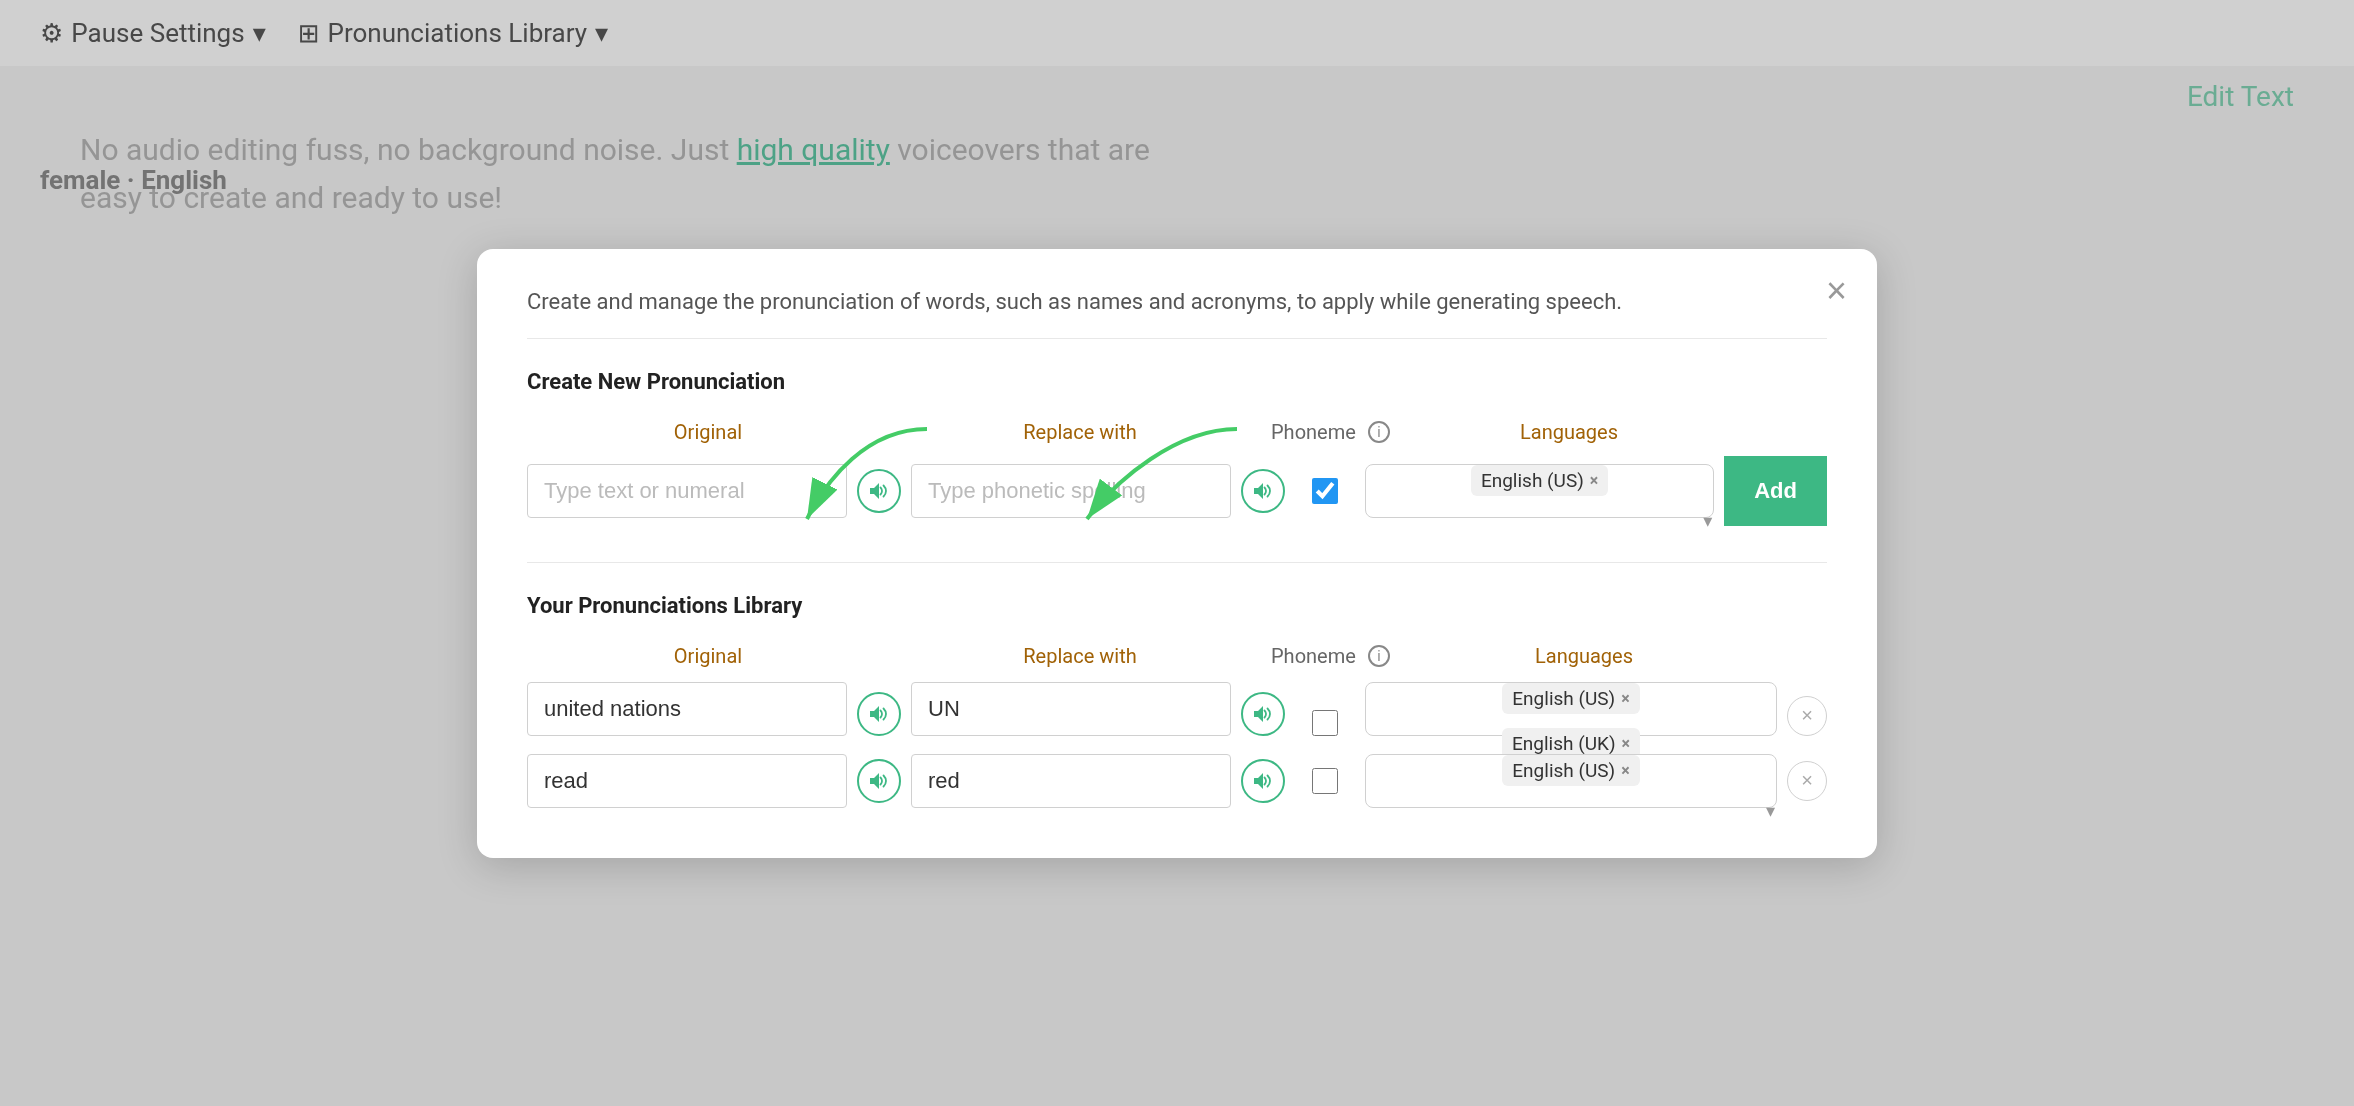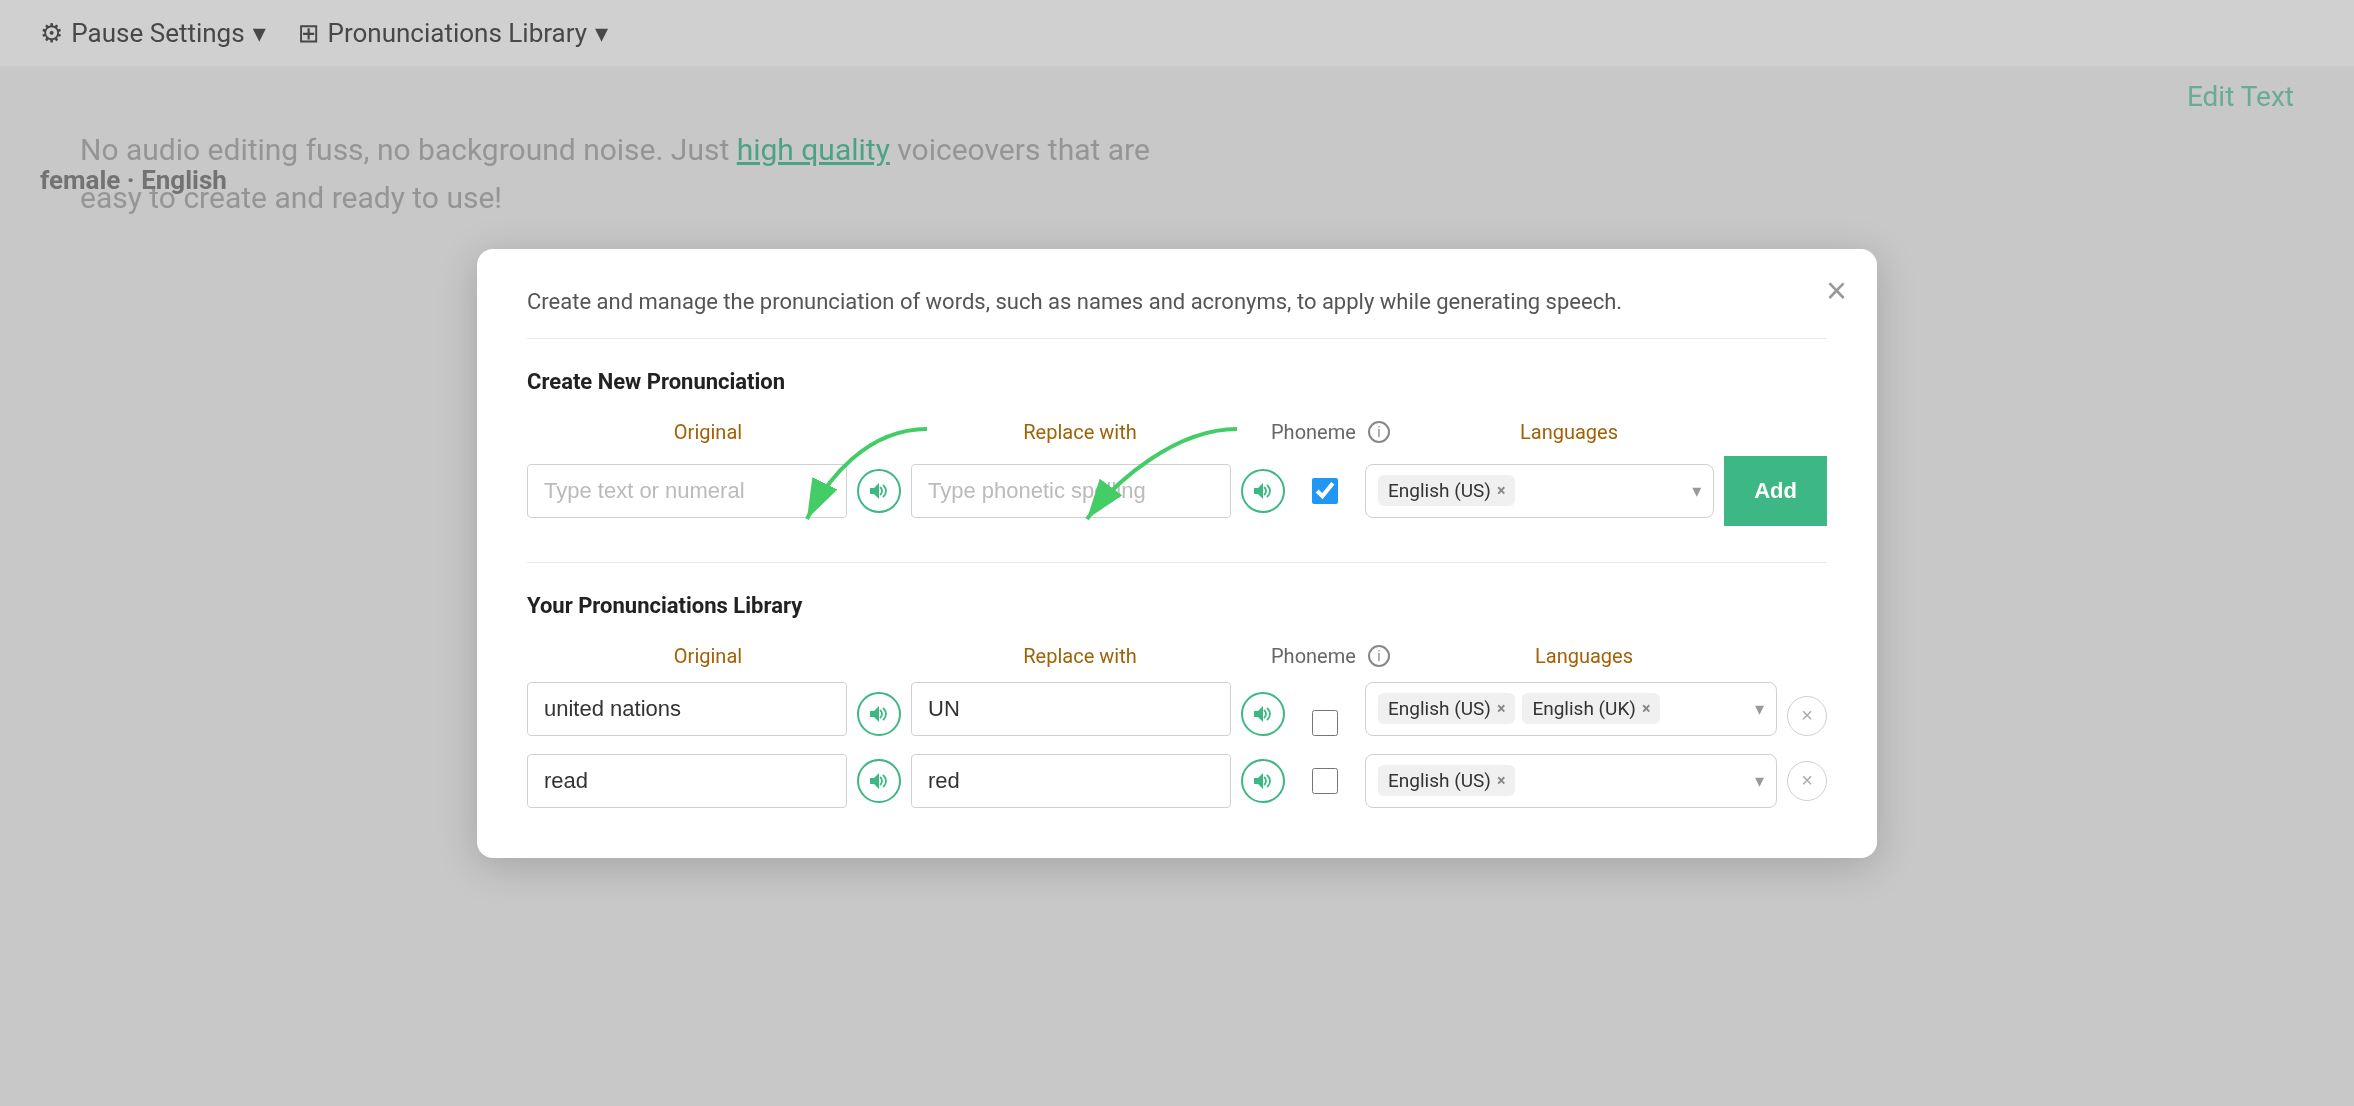--- a/index.html
+++ b/index.html
@@ -164,25 +164,26 @@
       cursor: pointer;
       accent-color: #2196F3;
     }
 
     .languages-select {
       height: 54px;
       border: 1.5px solid #d0d0d0;
       border-radius: 8px;
       display: flex;
       align-items: center;
-      padding: 0 12px;
-      gap: 7px;
+      padding: 0 1px;
+      gap: 14px;
       position: relative;
       background: #fff;
       cursor: pointer;
+      flex-direction: column;
     }
 
     .lang-tag {
       display: flex;
       align-items: center;
       gap: 6px;
       background: #f0f0f0;
       border-radius: 6px;
       padding: 4px 10px;
       font-size: 19px;

